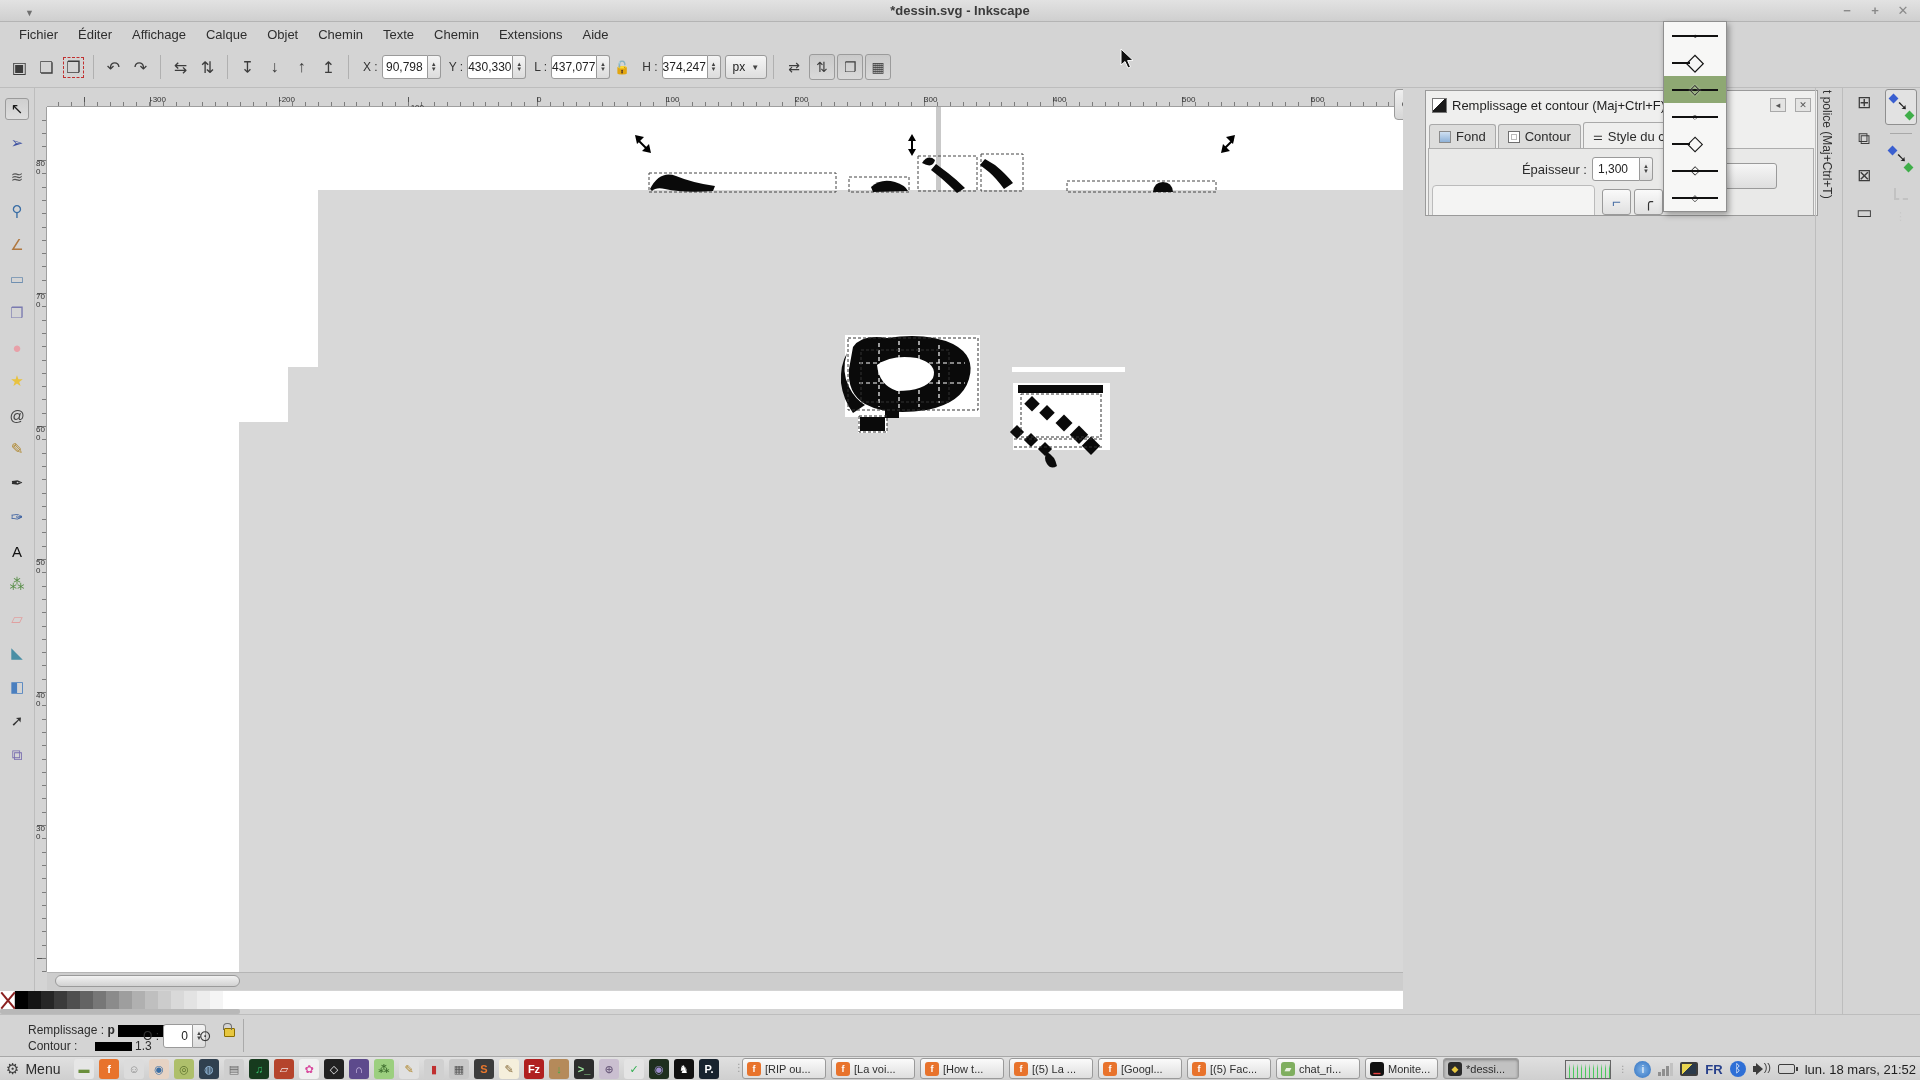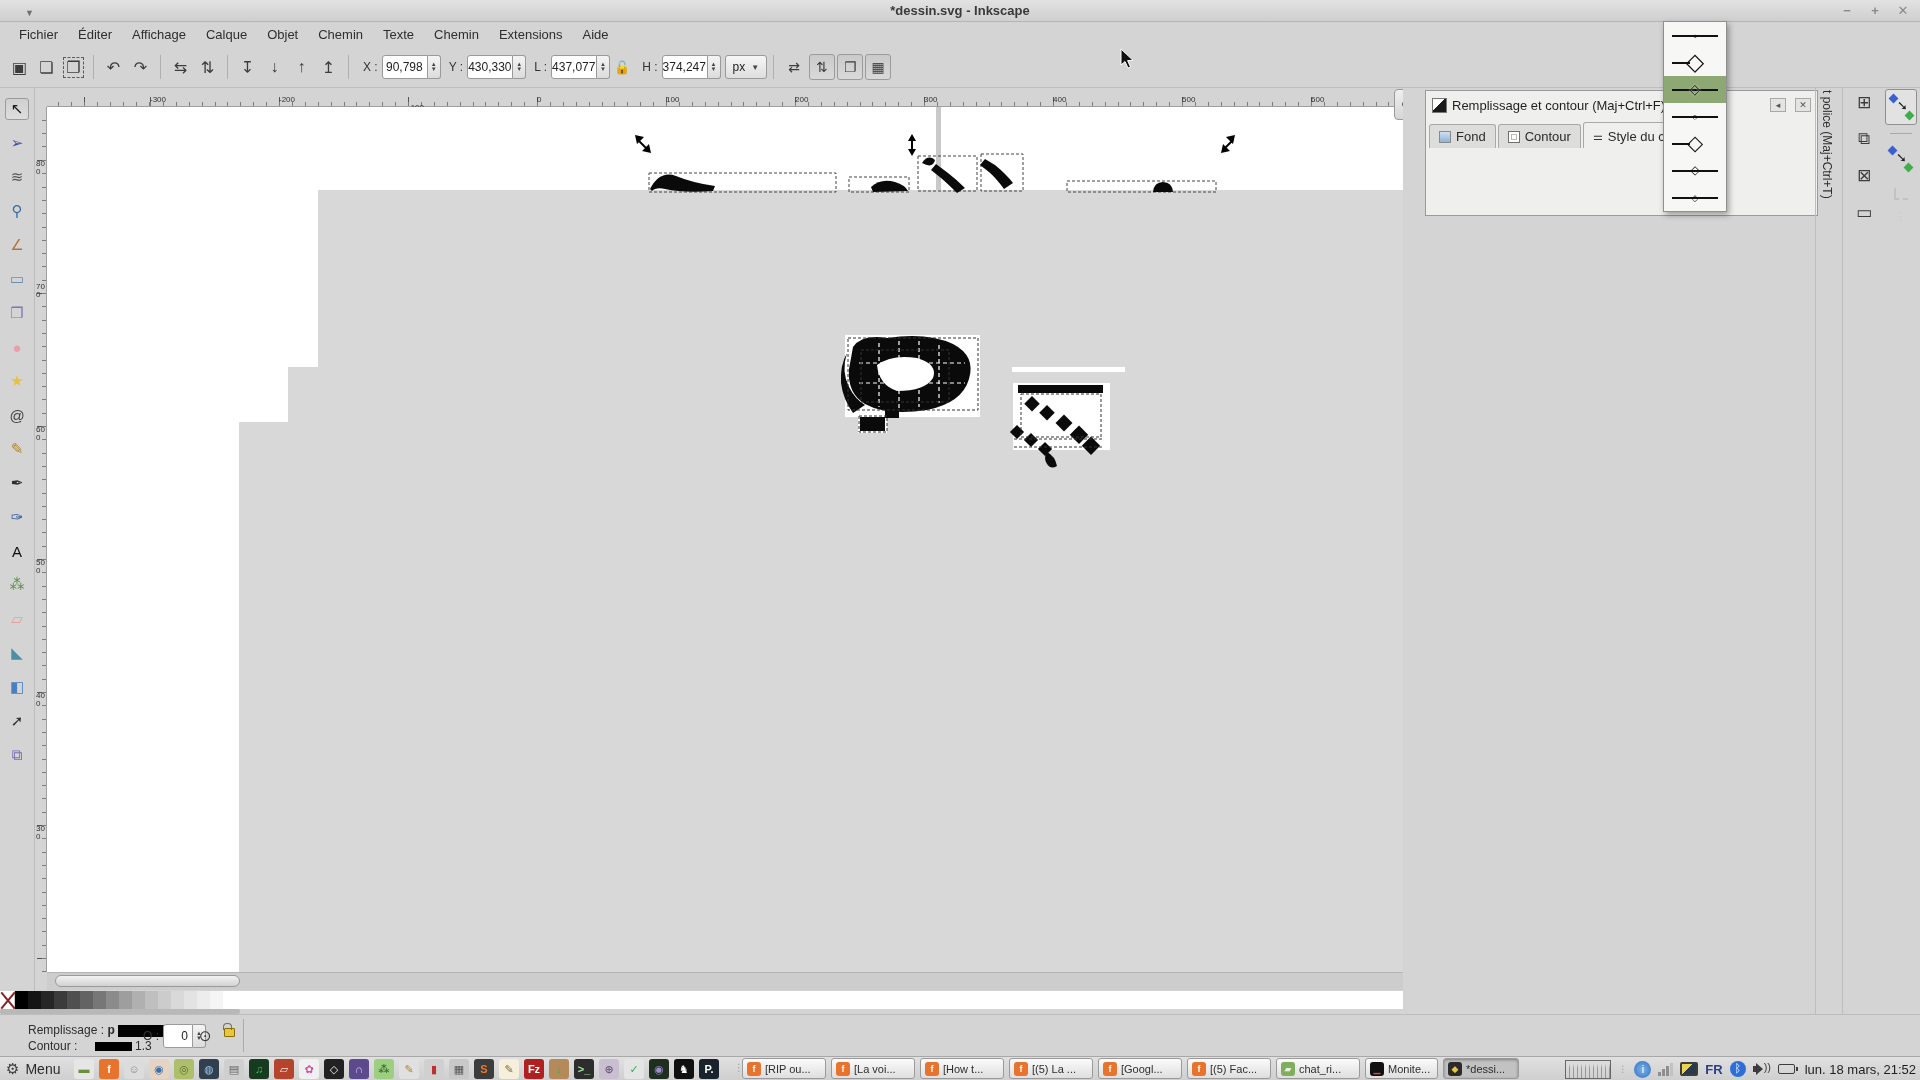--- a/index.html
+++ b/index.html
@@ -267,21 +267,21 @@
     <span class="hrl" style="left: 619px;">100</span>
     <span class="hrl" style="left: 748px;">200</span>
     <span class="hrl" style="left: 877px;">300</span>
     <span class="hrl" style="left: 1006px;">400</span>
     <span class="hrl" style="left: 1135px;">500</span>
     <span class="hrl" style="left: 1264px;">600</span>
   </div>
 <div class="abs" id="ruler-v">
 
 <span class="vrl" style="top: 53px;">800</span>
-    <span class="vrl" style="top: 176px;">700</span>
+    <span class="vrl" style="top: 186px;">700</span>
     <span class="vrl" style="top: 319px;">600</span>
     <span class="vrl" style="top: 452px;">500</span>
     <span class="vrl" style="top: 585px;">400</span>
     <span class="vrl" style="top: 718px;">300</span>
   </div>
 
 <div class="abs" id="canvas">
   <svg width="1356" height="865" viewBox="0 0 1356 865">
 
     <polygon points="271,83 1356,83 1356,865 192,865 192,315 241,315 241,260 271,260" fill="#d8d8d8"></polygon>
@@ -431,20 +431,33 @@
           <span>Fond</span>
         </div>
       <div class="tab">
           <span class="tab-ico-stroke"></span>
           <span>Contour</span>
         </div>
       <div class="tab active">
           <span class="tab-ico-style">⚌</span>
           <span>Style du contour</span>
         </div>
+    </div>
+    <div id="panel-content">
+      <div id="ep-row">
+        <span id="ep-label">Épaisseur :</span>
+        <span class="spinbox" style="margin-left:5px">
+          <span class="val" style="width:48px;text-align:left;padding-left:5px">1,300</span>
+            <span class="arrows">▲<br>▼</span>
+        </span>
+        <span id="unit-combo"></span>
+      </div>
+      <div id="combo-ghost"></div>
+      <span class="join-btn" style="left:173px">⌐</span>
+      <span class="join-btn" style="left:205px;color:#333">╭</span>
     </div>
   </div>
 
   <div id="dock-tabstrip">
     <div id="dock-tab-label">t police (Maj+Ctrl+T)</div>
   </div>
 
   <div id="cmd-col">
 
   <span class="cmd-ico">⊞</span>

